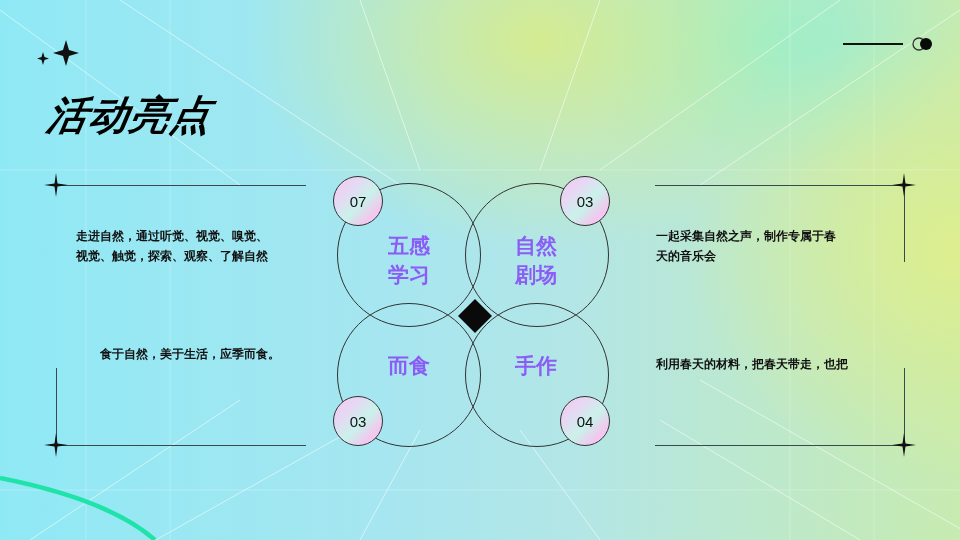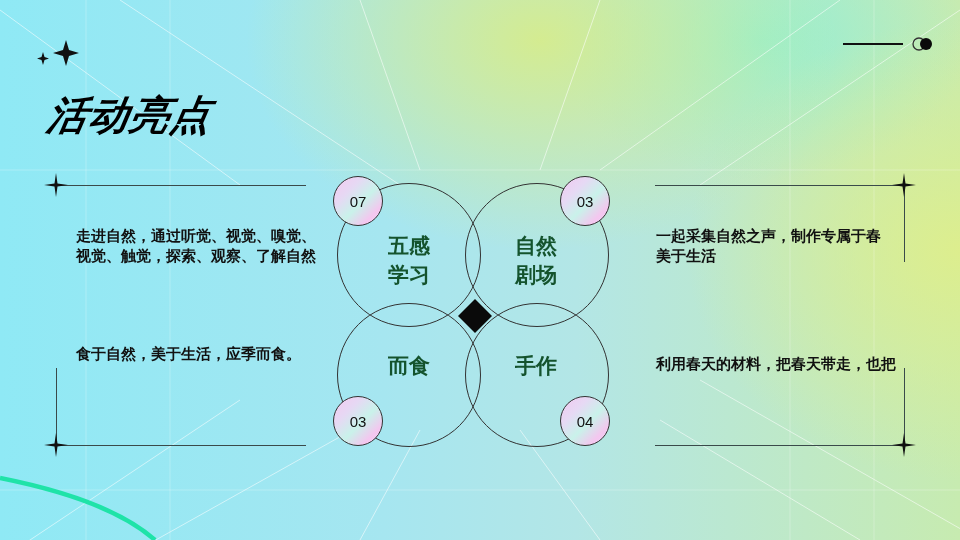--- a/index.html
+++ b/index.html
@@ -12,24 +12,24 @@
       linear-gradient(90deg,#8fe9f5 0%,#a6e6f0 40%,#b3e6e6 60%,#c7ebb0 100%);
   }
   .grid{position:absolute;inset:0;}
   .title{position:absolute;left:48px;top:88px;font-size:40px;font-weight:bold;font-style:italic;color:#000;letter-spacing:1px;transform:skewX(-10deg);font-family:"DejaVu Sans",sans-serif;}
   .sparkles{position:absolute;left:34px;top:36px;width:50px;height:36px;}
   .toggle-line{position:absolute;left:843px;top:43px;width:60px;height:1.5px;background:#111;}
   .toggle{position:absolute;left:910px;top:36px;width:26px;height:16px;}
   .hline{position:absolute;height:1px;background:#3a4a4a;}
   .vline{position:absolute;width:1px;background:#3a4a4a;}
   .cross{position:absolute;width:24px;height:24px;}
-  .desc{position:absolute;font-size:15px;font-weight:bold;color:#111;line-height:20px;}
-  .desc.right-al{text-align:left;}
+  .desc{position:absolute;font-size:12px;font-weight:bold;color:#111;line-height:20px;}
+  .desc.right-al{text-align:center;}
   .big-circle{position:absolute;width:144px;height:144px;border-radius:50%;border:1.3px solid #333;box-sizing:border-box;}
-  .big-label{position:absolute;width:90px;text-align:center;font-size:21px;font-weight:bold;color:#14532d;line-height:29px;}
+  .big-label{position:absolute;width:90px;text-align:center;font-size:21px;font-weight:bold;color:#8b5cf6;line-height:29px;}
   .num-circle{position:absolute;width:50px;height:50px;border-radius:50%;border:1.2px solid #333;box-sizing:border-box;
     background:linear-gradient(135deg,#f3c9f0 0%,#e6d9f4 30%,#c9f2ea 55%,#f4c6ef 80%,#e9d6f6 100%);
     display:flex;align-items:center;justify-content:center;font-size:15px;color:#111;font-family:"Liberation Sans",sans-serif;}
   .diamond{position:absolute;left:463px;top:304px;width:24px;height:24px;background:#0a0a0a;transform:rotate(45deg);}
 </style>
 </head>
 <body>
 
 <div class="bg"></div>
 
@@ -94,21 +94,21 @@
 
 <div class="desc" style="left:76px;top:226px;">
   <div>走进自然，通过听觉、视觉、嗅觉、</div>
   <div>视觉、触觉，探索、观察、了解自然</div>
 </div>
 <div class="desc right-al" style="left:76px;top:344px;width:228px;">
   <div>食于自然，美于生活，应季而食。</div>
 </div>
 <div class="desc" style="left:656px;top:226px;">
   <div>一起采集自然之声，制作专属于春</div>
-  <div>美于生活</div>
+  <div>天的音乐会</div>
 </div>
 <div class="desc" style="left:656px;top:354px;">
   <div>利用春天的材料，把春天带走，也把</div>
 </div>
 
 <div class="big-circle" style="left:337px;top:183px;"></div>
 <div class="big-circle" style="left:465px;top:183px;"></div>
 <div class="big-circle" style="left:337px;top:303px;"></div>
 <div class="big-circle" style="left:465px;top:303px;"></div>
 

